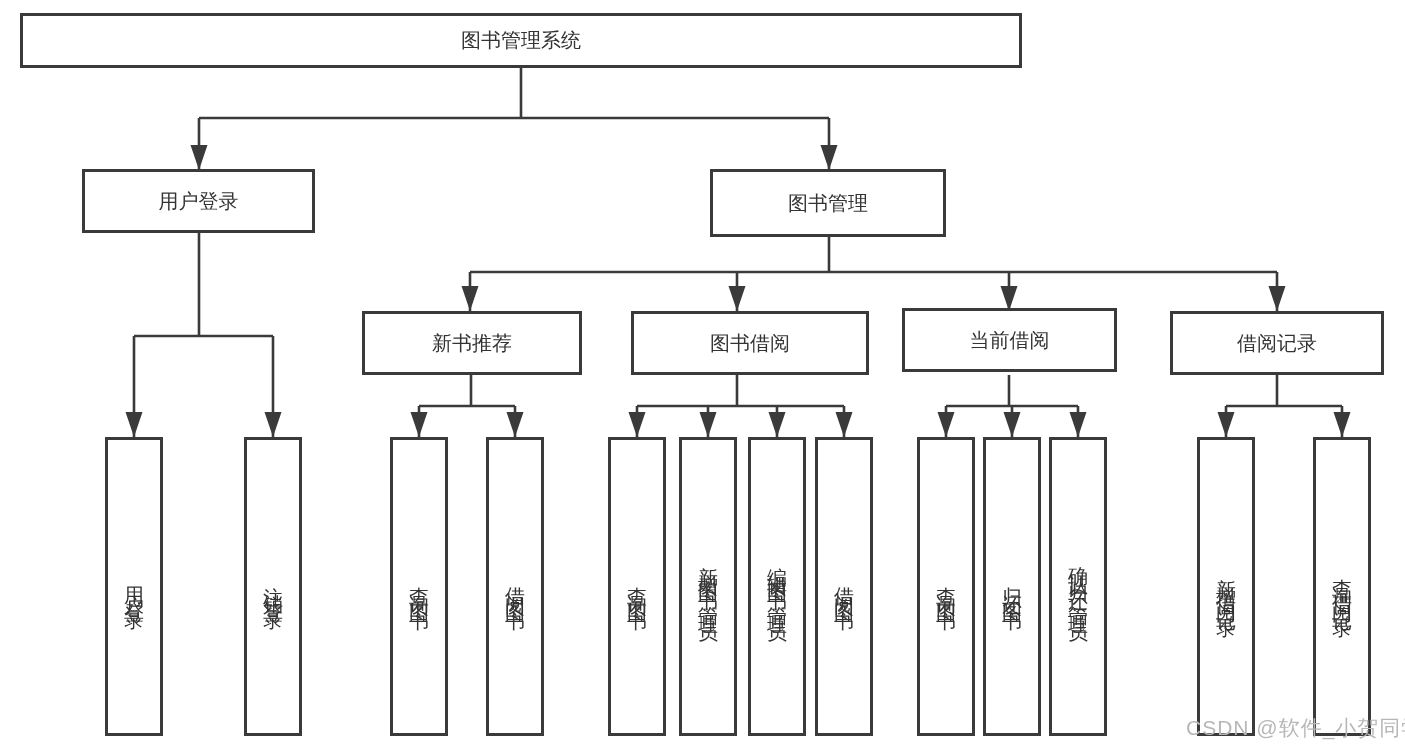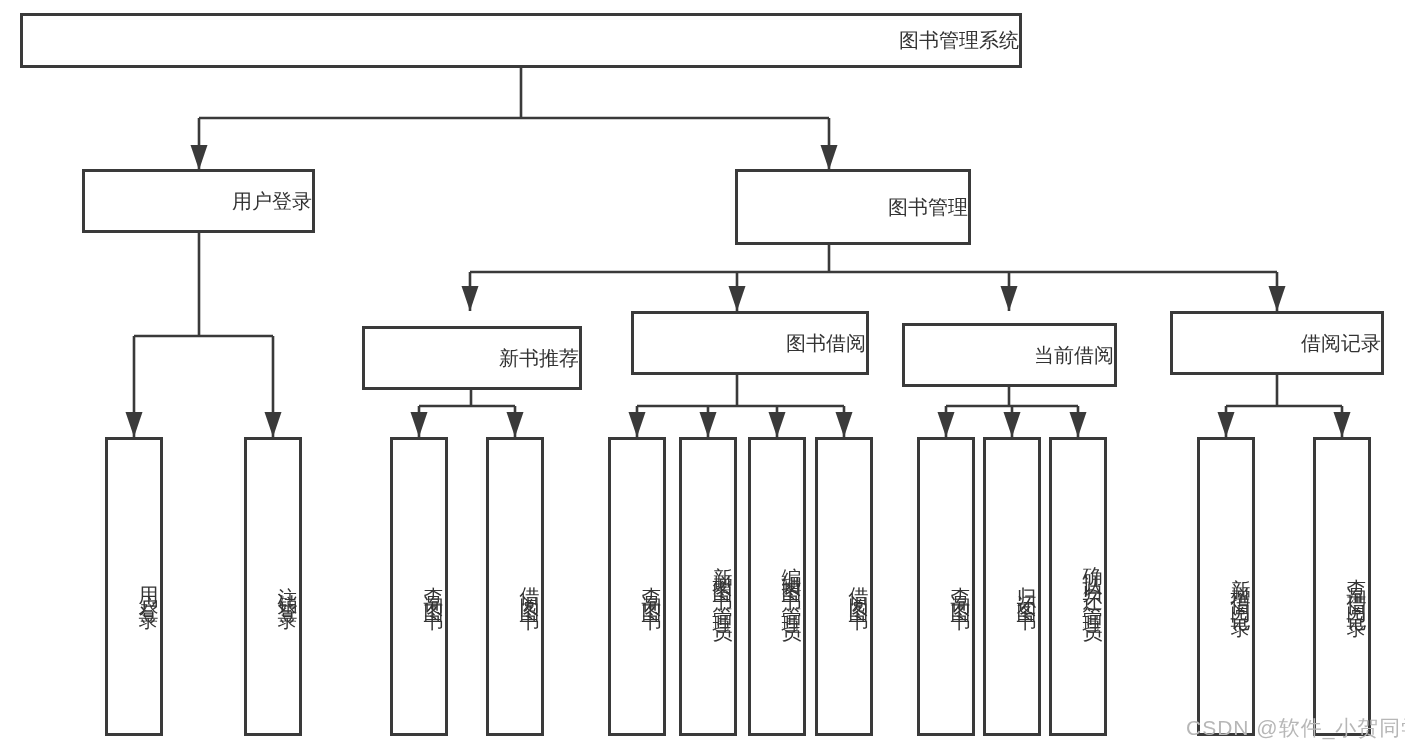--- a/index.html
+++ b/index.html
@@ -17,21 +17,21 @@
     font-family:"Liberation Sans","DejaVu Sans",sans-serif;
   }
   .connectors{position:absolute;left:0;top:0;width:1405px;height:747px;}
   .connectors path{stroke:var(--line);stroke-width:2.6;fill:none;}
   .connectors polygon{fill:var(--line);stroke:none;}
   .node,.vnode{
     position:absolute;
     box-sizing:border-box;
     background:var(--bg);
     border:3px solid var(--line);
-    display:flex;align-items:center;justify-content:flex-end;
+    display:flex;align-items:center;justify-content:center;
     color:var(--text);
     font-size:20px;
     z-index:2;
   }
   .vnode span{
     writing-mode:vertical-rl;
     text-orientation:mixed;
     letter-spacing:8px;
     line-height:1.15;
     white-space:nowrap;
@@ -81,31 +81,31 @@
     <polygon points="1333.5,412 1350.5,412 1342,437"></polygon>
   </svg>
 
   <div class="node" style="left:20px;top:13px;width:1002px;height:55px;">
     <span>图书管理系统</span>
   </div>
 
   <div class="node" style="left:82px;top:169px;width:233px;height:64px;">
     <span>用户登录</span>
   </div>
-  <div class="node" style="left:735px;top:169px;width:236px;height:76px;">
+  <div class="node" style="left:710px;top:169px;width:236px;height:68px;">
     <span>图书管理</span>
   </div>
 
-  <div class="node" style="left:362px;top:311px;width:220px;height:64px;margin-top:15px;">
+  <div class="node" style="left:362px;top:311px;width:220px;height:64px;">
     <span>新书推荐</span>
   </div>
   <div class="node" style="left:631px;top:311px;width:238px;height:64px;">
     <span>图书借阅</span>
   </div>
-  <div class="node" style="left:902px;top:323px;width:215px;height:64px;">
+  <div class="node" style="left:902px;top:308px;width:215px;height:64px;">
     <span>当前借阅</span>
   </div>
   <div class="node" style="left:1170px;top:311px;width:214px;height:64px;">
     <span>借阅记录</span>
   </div>
 
   <div class="vnode" style="left:105px;top:437px;width:58px;height:299px;">
     <span>用户登录</span>
   </div>
   <div class="vnode" style="left:244px;top:437px;width:58px;height:299px;">

